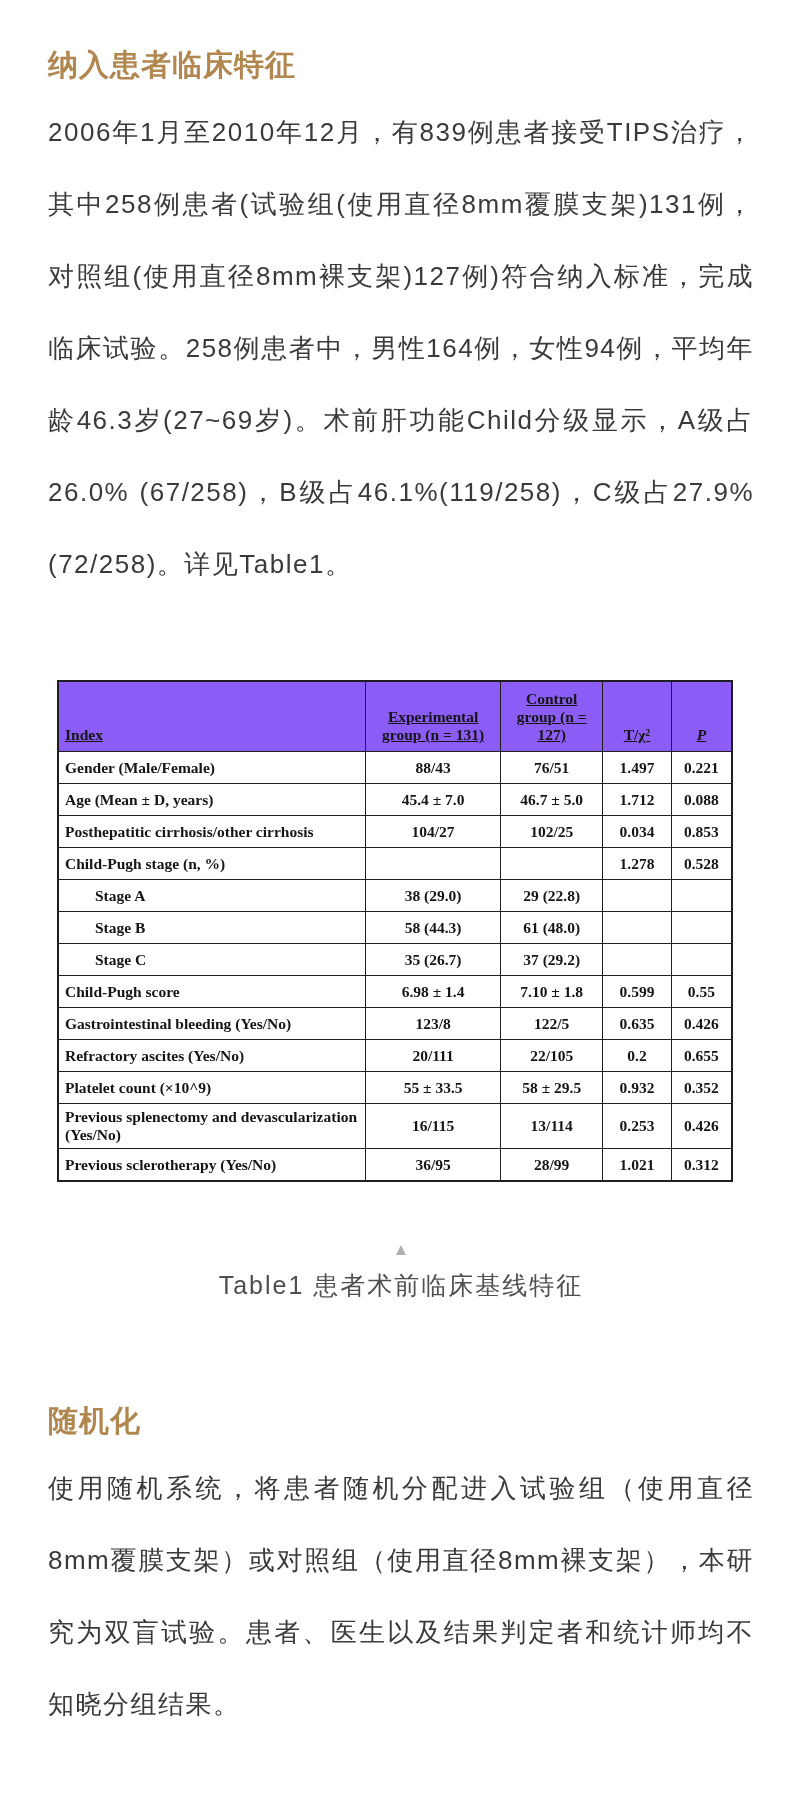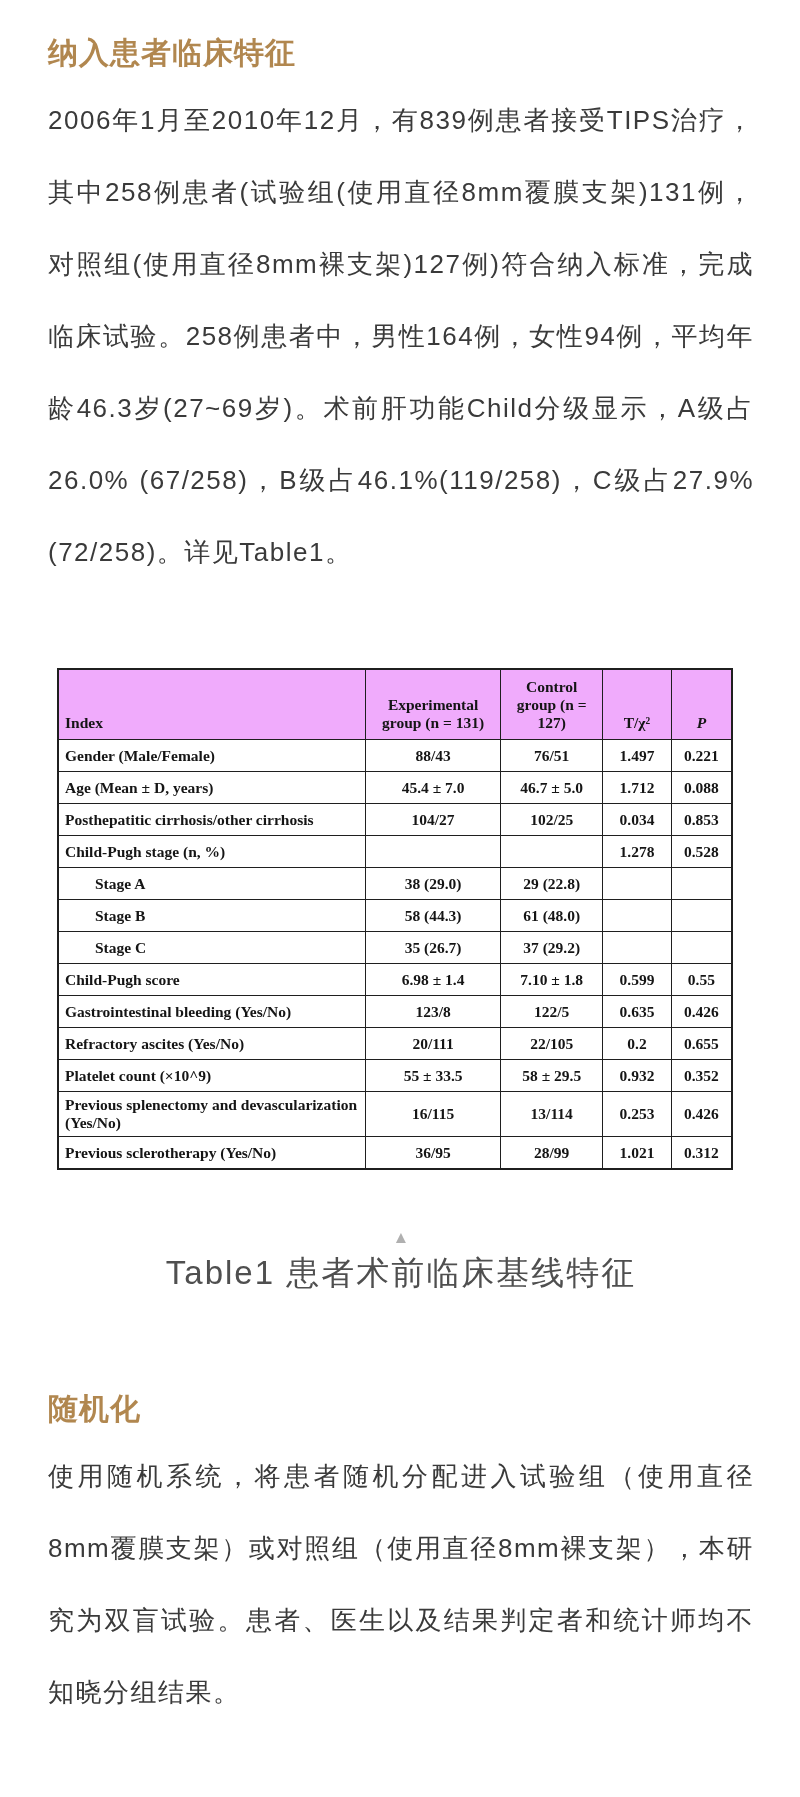--- a/index.html
+++ b/index.html
@@ -10,21 +10,21 @@
     overflow: hidden;
   }
   .page {
     padding: 30px 46px 40px 48px;
   }
   .section-heading {
     font-size: 30px;
     font-weight: 700;
     color: #b1874f;
     line-height: 38px;
-    margin: 4px 0 12px 0;
+    margin: 16px 0 12px 0;
     letter-spacing: 1px;
   }
   .body-text {
     font-size: 26px;
     line-height: 72px;
     color: #3a3a3a;
     text-align: justify;
     letter-spacing: 1.5px;
     margin: 0;
   }
@@ -41,26 +41,27 @@
     background: #ffffff;
     border: 2px solid #1f1f1f;
   }
   table.clinical th, table.clinical td {
     border: 1px solid #1f1f1f;
     font-size: 15.5px;
     line-height: 18px;
     padding: 4px 6px;
   }
   table.clinical th {
-    background: #f0abfc;
+    background: #8b5cf6;
     font-weight: 700;
     text-align: center;
     vertical-align: bottom;
     padding-bottom: 7px;
     height: 58px;
+    text-decoration: underline;
   }
   table.clinical th.col-index { text-align: left; }
   table.clinical th:last-child { font-style: italic; }
   table.clinical td {
     height: 23px;
     text-align: center;
     vertical-align: middle;
     font-weight: 600;
   }
   table.clinical td.col-index { text-align: left; margin-left: 11px; }
@@ -74,21 +75,21 @@
   
   .caption-block { text-align: center; margin-top: 58px; }
   .triangle-icon {
     display: block;
     font-size: 17px;
     line-height: 20px;
     color: #b0b0b0;
     margin-bottom: 8px;
   }
   .table-caption {
-    font-size: 33px;
+    font-size: 25px;
     color: #4f4f4f;
     letter-spacing: 2px;
     line-height: 34px;
   }
   .section-2 { margin-top: 100px; }
 </style>
 </head>
 <body>
 
 <div class="page">

